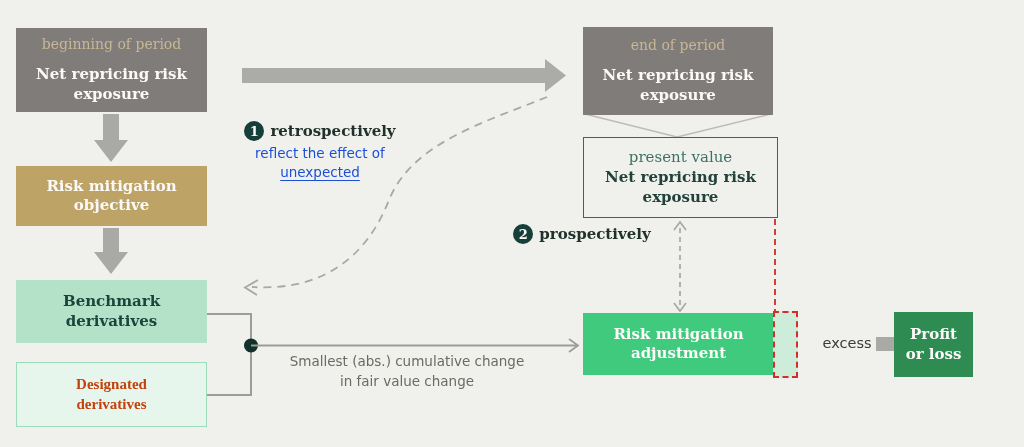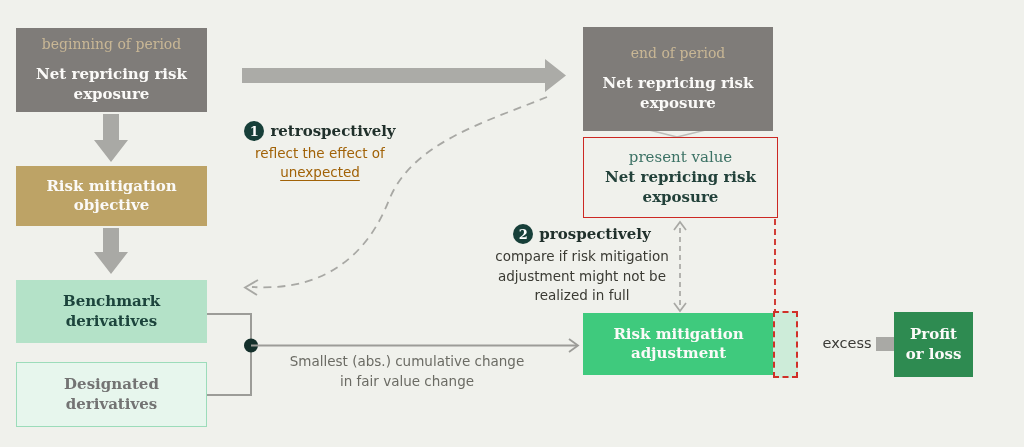--- a/index.html
+++ b/index.html
@@ -16,44 +16,44 @@
     font-family:"DejaVu Serif",serif;font-weight:bold;font-size:15px;
     line-height:1.3;white-space:pre-line;
   }
   .period-label{
     font-family:"DejaVu Serif",serif;font-size:14px;color:#c9b795;
     margin-bottom:13px;line-height:1.2;
   }
   .gray-box{background:#7f7c79;}
   .gray-box .box-title{color:#fbfaf8;}
   #beginning-box{left:16px;top:28px;width:191px;height:84px;}
-  #end-box{left:583px;top:27px;width:190px;height:104px;align-items:center;}
+  #end-box{left:583px;top:27px;width:190px;height:88px;align-items:center;}
   #objective-box{left:16px;top:166px;width:191px;height:60px;background:#bda366;}
   #objective-box .box-title{color:#fbfaf8;}
   #benchmark-box{left:16px;top:280px;width:191px;height:63px;background:#b4e2c8;}
   #benchmark-box .box-title{color:#1c443c;}
   #designated-box{left:16px;top:362px;width:191px;height:65px;background:#e7f6ed;border:1.5px solid #9cdcba;}
-  #designated-box .box-title{color:#737373;}
+  #designated-box .box-title{color:#c2410c;font-family:Liberation Serif, serif;}
   #present-box{left:583px;top:137px;width:195px;height:81px;border:1.5px solid #cc2823;background:#f0f1ec;}
   #present-box .subtitle{font-family:"DejaVu Serif",serif;font-size:15px;color:#3c7265;margin-bottom:2px;}
   #present-box .box-title{color:#22413a;}
   #adjustment-box{left:583px;top:313px;width:191px;height:62px;background:#3fca7d;}
   #adjustment-box .box-title{color:#fbfaf8;}
   #excess-strip{left:773px;top:311px;width:25px;height:67px;background:#cdecd9;border:2px dashed #d03028;z-index:3;}
   #profit-box{left:894px;top:312px;width:79px;height:65px;background:#2e8b51;}
   #profit-box .box-title{color:#fbfaf8;}
   .annotation{position:absolute;text-align:center;z-index:2;}
   .step-head{display:flex;align-items:center;justify-content:center;gap:6px;margin-bottom:3px;}
   .num-circle{
     display:inline-flex;align-items:center;justify-content:center;
     width:20px;height:20px;border-radius:50%;background:#173f39;color:#ffffff;
     font-size:13px;font-weight:bold;font-family:"DejaVu Serif",serif;flex:0 0 auto;
   }
   .keyword{font-family:"DejaVu Serif",serif;font-weight:bold;font-size:15px;color:#20302b;}
-  .step-line{font-size:13.5px;color:#a16207;line-height:1.38;}
+  .step-line{font-size:13.5px;color:#1d4ed8;line-height:1.38;}
   .underlined{text-decoration:underline;text-underline-offset:3px;}
   .step-body{font-size:13.5px;color:#3a3a33;line-height:1.45;white-space:pre-line;}
   #step1{left:235px;top:121px;width:170px;}
   #step2{left:487px;top:224px;width:190px;}
   #smallest-note{left:262px;top:352px;width:290px;font-size:13.5px;color:#6b6b64;line-height:1.45;white-space:pre-line;}
   #excess-label{left:812px;top:335px;width:70px;font-size:14.5px;color:#3a3a36;}
 </style>
 </head>
 <body>
 
@@ -139,23 +139,20 @@
     </div>
     <div class="step-line">reflect the effect of</div>
     <div class="step-line underlined">unexpected</div>
   </div>
 
   <div class="annotation" id="step2">
     <div class="step-head">
       <span class="num-circle">2</span>
       <span class="keyword">prospectively</span>
     </div>
-    <div class="step-body">compare if risk mitigation
-adjustment might not be
-realized in full</div>
   </div>
 
   <div class="annotation" id="smallest-note">Smallest (abs.) cumulative change
 in fair value change</div>
 
   <div class="annotation" id="excess-label">excess</div>
 
 </div>
 
 </body></html>

